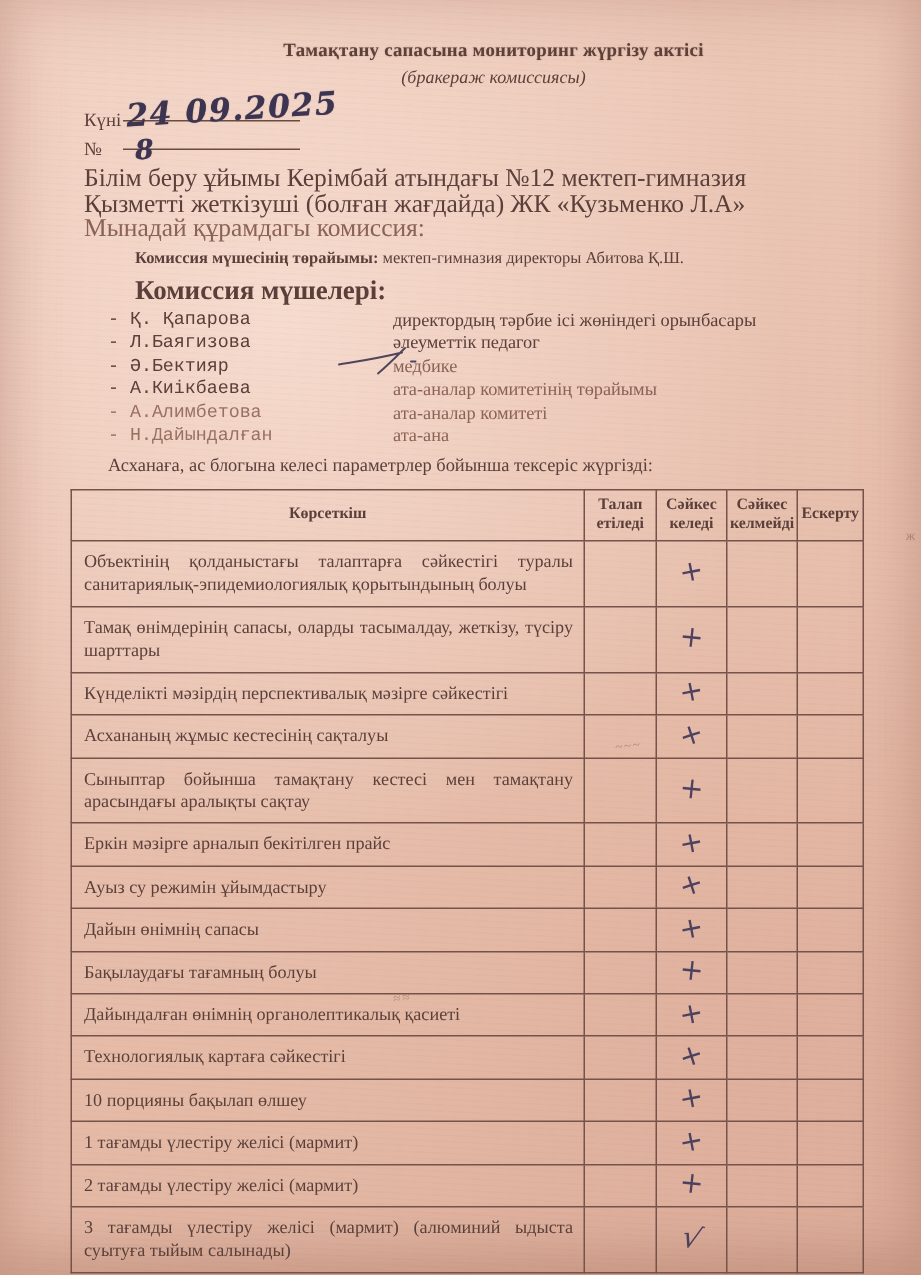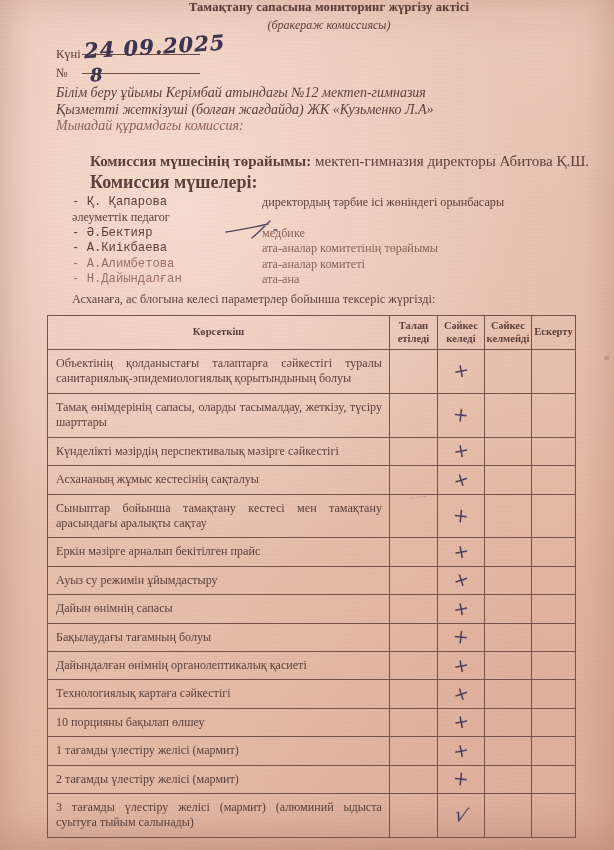--- a/index.html
+++ b/index.html
@@ -47,20 +47,21 @@
   }
 
   .content {
     position: relative;
     z-index: 3;
   }
 
   
   .title-block {
     text-align: center;
+    padding-top: 26px;
     margin-left: 44px;
   }
   .doc-title {
     font-size: 12.5px;
     font-weight: bold;
     letter-spacing: .2px;
     color: #5e4038;
     text-shadow: 0 0 1px rgba(94,64,56,.35);
   }
   .doc-subtitle {
@@ -108,29 +109,28 @@
   }
   .hand-num {
     left: 34px;
     top: 1px;
     font-size: 18px;
   }
 
   
   .hdr-lines {
     margin: 1px 0 0 56px;
-    font-size: 14px;
+    font-size: 17px;
     line-height: 16.5px;
-    font-style: italic;
   }
   .hdr-lines div { white-space: nowrap; }
 
   .chair {
-    margin: 18px 0 0 90px;
-    font-size: 15px;
+    margin: 3px 0 0 90px;
+    font-size: 11px;
     font-weight: bold;
     line-height: 17px;
   }
   .chair .normal { font-weight: normal; }
   .members-label {
     margin: 2px 0 0 90px;
     font-size: 18px;
     font-weight: bold;
   }
 
@@ -281,20 +281,21 @@
       <span class="normal">мектеп-гимназия директоры Абитова Қ.Ш.</span>
     </div>
     <div class="members-label">Комиссия мүшелері:</div>
 
     <div class="members">
       <div class="member-row">
         <span class="member-name">- Қ. Қапарова</span>
         <span class="member-role">директордың тәрбие ісі жөніндегі орынбасары</span>
       </div>
       <div class="member-row">
+        <span class="member-name">- Л.Баягизова</span>
         <span class="member-role">әлеуметтік педагог</span>
       </div>
       <div class="member-row">
         <span class="member-name">-  Ә.Бектияр</span>
         <span class="member-role faded">медбике</span>
       </div>
       <div class="member-row">
         <span class="member-name">- А.Киікбаева</span>
         <span class="member-role faded">ата-аналар комитетінің төрайымы</span>
       </div>

